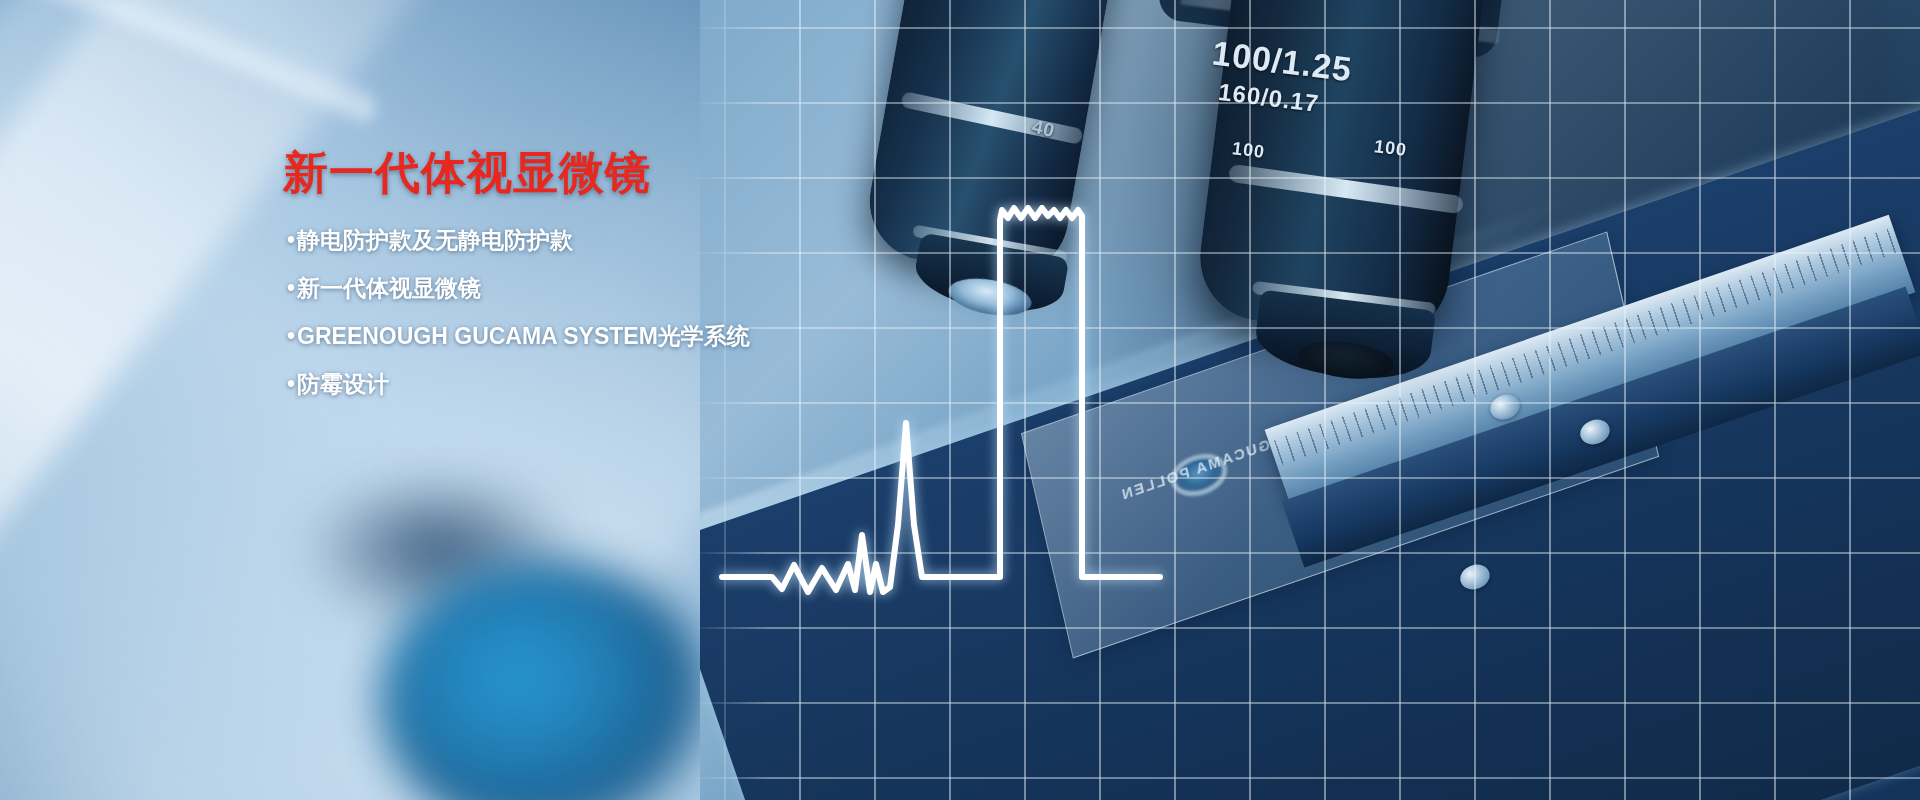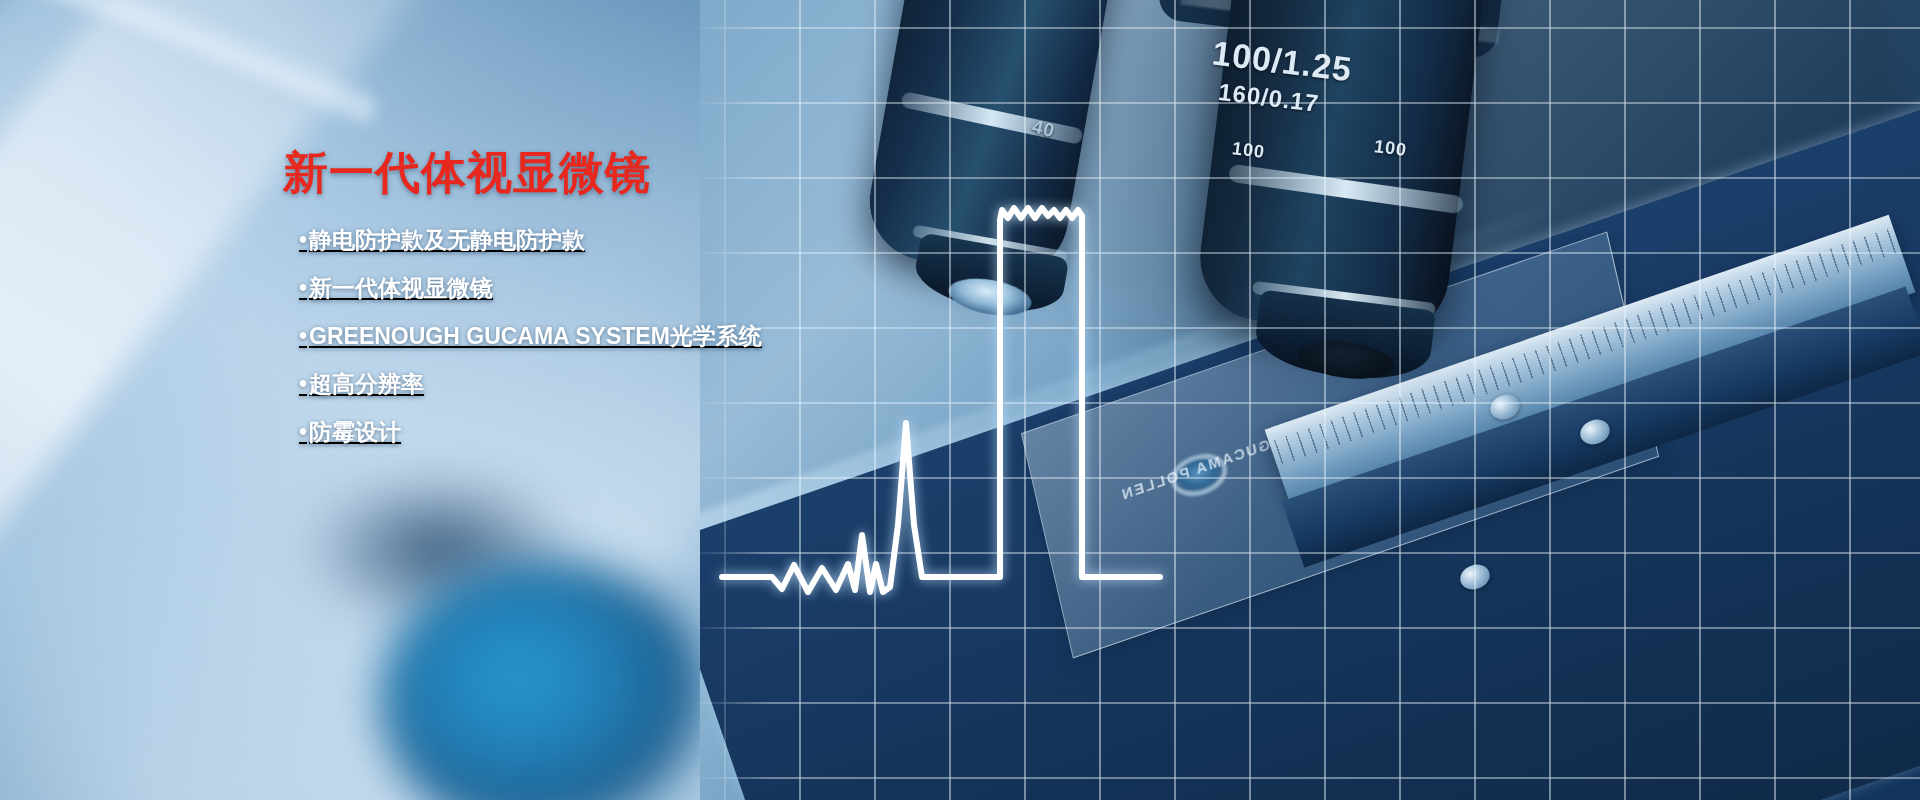--- a/index.html
+++ b/index.html
@@ -211,21 +211,21 @@
   .headline{
     color:#e8281e;
     font-size:45px;
     font-weight:bold;
     letter-spacing:1px;
     line-height:1;
     margin:0 0 34px 0;
     text-shadow:0 2px 5px rgba(20,50,80,.45);
     white-space:nowrap;
   }
-  .bullets{list-style:none;margin:16px;padding:0;text-decoration:underline;}
+  .bullets{list-style:none;margin:4px;padding:0;}
   .bullets li{
     color:#ffffff;
     font-size:23px;
     font-weight:bold;
     line-height:1;
     margin-bottom:25px;
     white-space:nowrap;
     text-shadow:0 1px 4px rgba(16,46,78,.55);
   }
   .bullets li .dot{margin-right:2px;}
@@ -301,21 +301,18 @@
       <li>
         <span class="dot">•</span><span>静电防护款及无静电防护款</span>
       </li>
       <li>
         <span class="dot">•</span><span>新一代体视显微镜</span>
       </li>
       <li>
         <span class="dot">•</span><span>GREENOUGH GUCAMA SYSTEM光学系统</span>
       </li>
       <li>
-        <span class="dot">•</span><span>超高分辨率</span>
-      </li>
-      <li>
         <span class="dot">•</span><span>防霉设计</span>
       </li>
     </ul>
   </div>
 
 </div>
 
 </body></html>

